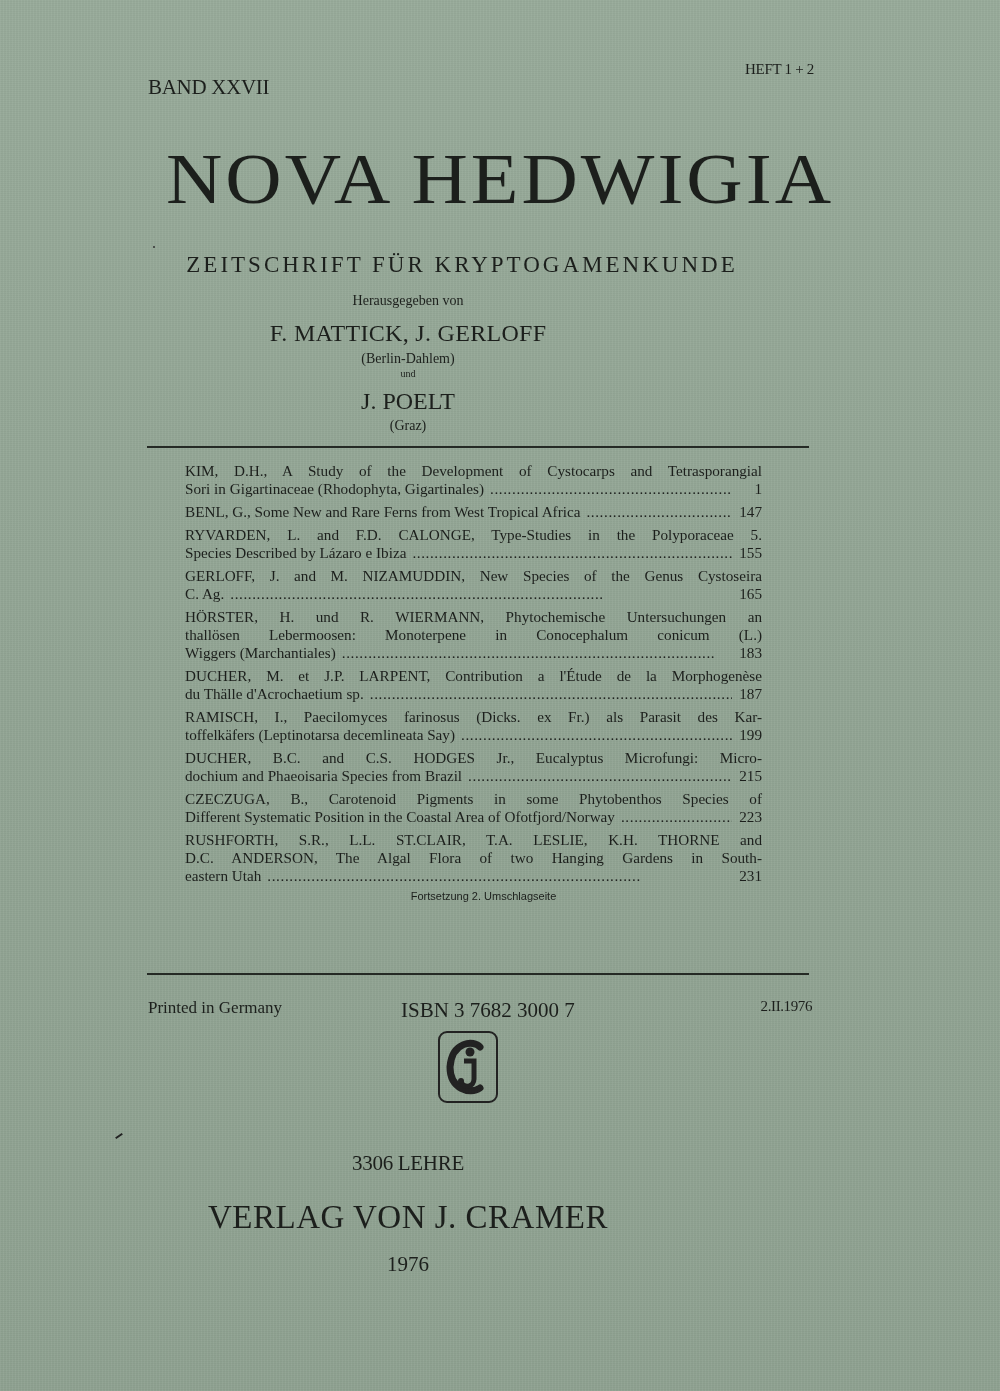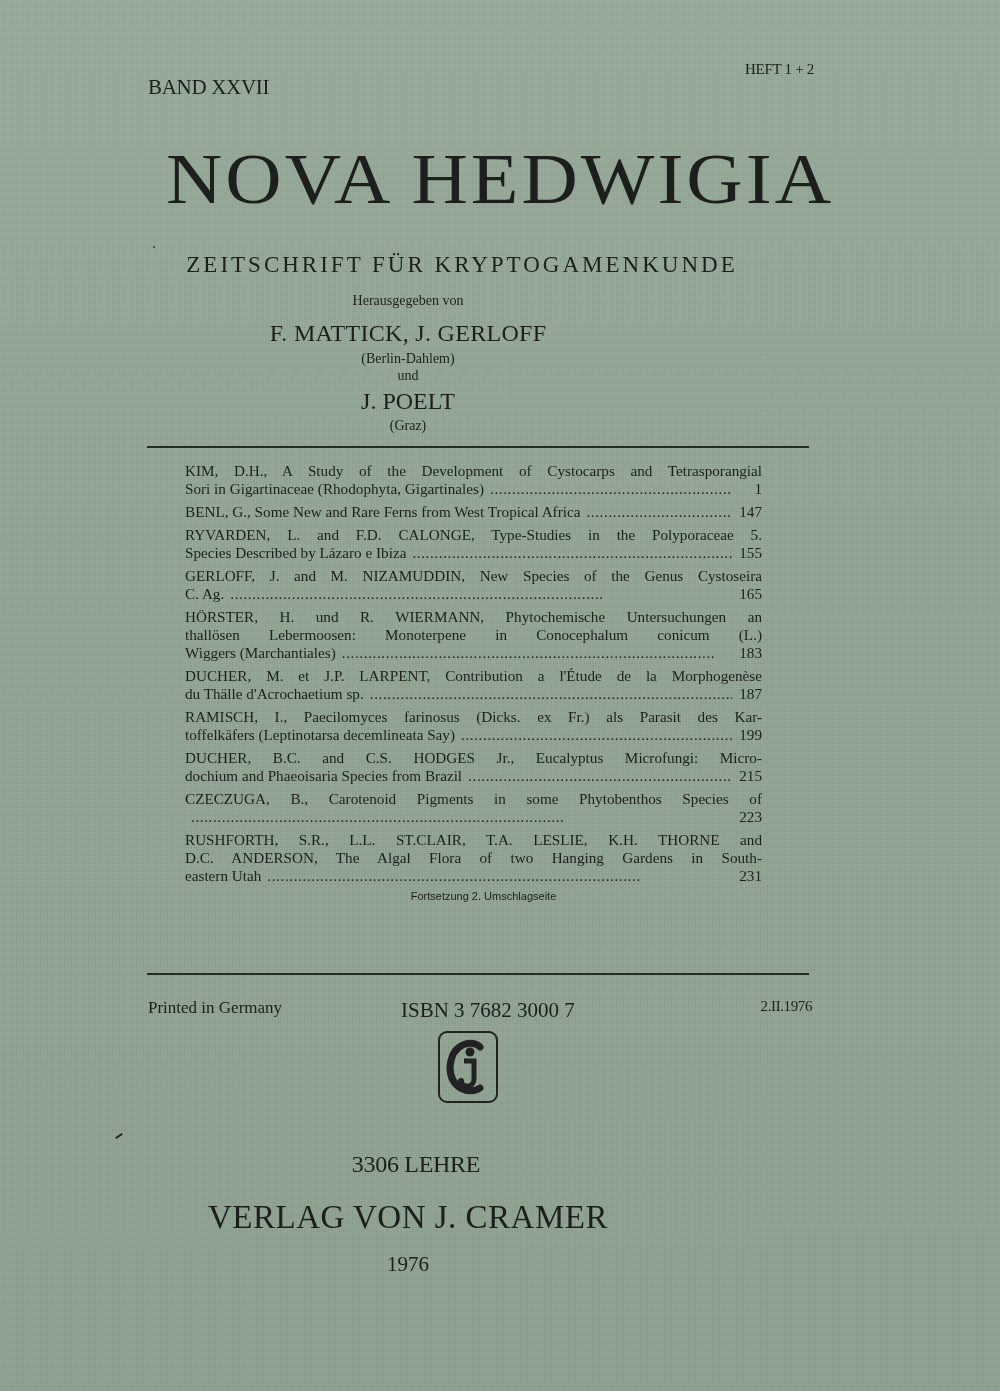--- a/index.html
+++ b/index.html
@@ -27,21 +27,21 @@
     transform: scaleY(0.92);
   }
   .subtitle {
     left: 0; width: 924px; top: 252px; text-align: center;
     font-size: 23px; letter-spacing: 3px;
   }
   .center { left: 0; width: 816px; text-align: center; }
   .hg { top: 293px; font-size: 14px; }
   .eds { top: 320px; font-size: 24px; letter-spacing: 0.3px; }
   .berlin { top: 351px; font-size: 14px; }
-  .und { top: 368px; font-size: 14px; }
+  .und { top: 368px; font-size: 10px; }
   .poelt { top: 388px; font-size: 24px; }
   .graz { top: 418px; font-size: 14px; }
   .rule { left: 147px; width: 662px; height: 2px; background: #252a25; }
   .rule.top { top: 446px; }
   .rule.bottom { top: 973px; }
 
   .toc {
     left: 185px; width: 577px; top: 462px;
     font-size: 15.2px; line-height: 18px;
   }
@@ -60,21 +60,21 @@
   .printed { left: 148px; top: 998px; font-size: 17px; }
   .isbn { left: 401px; top: 998px; font-size: 21px; }
   .date { right: 188px; top: 998px; font-size: 15px; letter-spacing: -0.4px; }
 
   .logo {
     left: 438px; top: 1031px; width: 60px; height: 72px;
     border: 2px solid #222; border-radius: 9px; box-sizing: border-box;
   }
   .logo svg { width: 100%; height: 100%; display: block; }
 
-  .lehre { top: 1151px; font-size: 24px; letter-spacing: -0.3px; padding-left: 8px; }
+  .lehre { top: 1151px; font-size: 21px; letter-spacing: -0.3px; }
   .verlag { top: 1199px; font-size: 33px; letter-spacing: 0.5px; }
   .year { top: 1252px; font-size: 21px; }
 
   .speck { left: 115px; top: 1135px; width: 8px; height: 2px; background: #222; transform: rotate(-35deg); }
   .speck2 { left: 153px; top: 246px; width: 2px; height: 2px; background: #333; border-radius: 50%; }
 </style>
 </head>
 <body>
 
 <div class="cover">
@@ -153,20 +153,21 @@
       <div class="line justify">DUCHER, B.C. and C.S. HODGES Jr., Eucalyptus Microfungi: Micro-</div>
       <div class="line">
           <span class="text">dochium and Phaeoisaria Species from Brazil</span>
           <span class="dots"></span>
           <span class="page">215</span>
         </div>
     </div>
     <div class="entry">
       <div class="line justify">CZECZUGA, B., Carotenoid Pigments in some Phytobenthos Species of</div>
       <div class="line">
+          <span class="text">Different Systematic Position in the Coastal Area of Ofotfjord/Norway</span>
           <span class="dots"></span>
           <span class="page">223</span>
         </div>
     </div>
     <div class="entry">
       <div class="line justify">RUSHFORTH, S.R., L.L. ST.CLAIR, T.A. LESLIE, K.H. THORNE and</div>
       <div class="line justify">D.C. ANDERSON, The Algal Flora of two Hanging Gardens in South-</div>
       <div class="line">
           <span class="text">eastern Utah</span>
           <span class="dots"></span>

